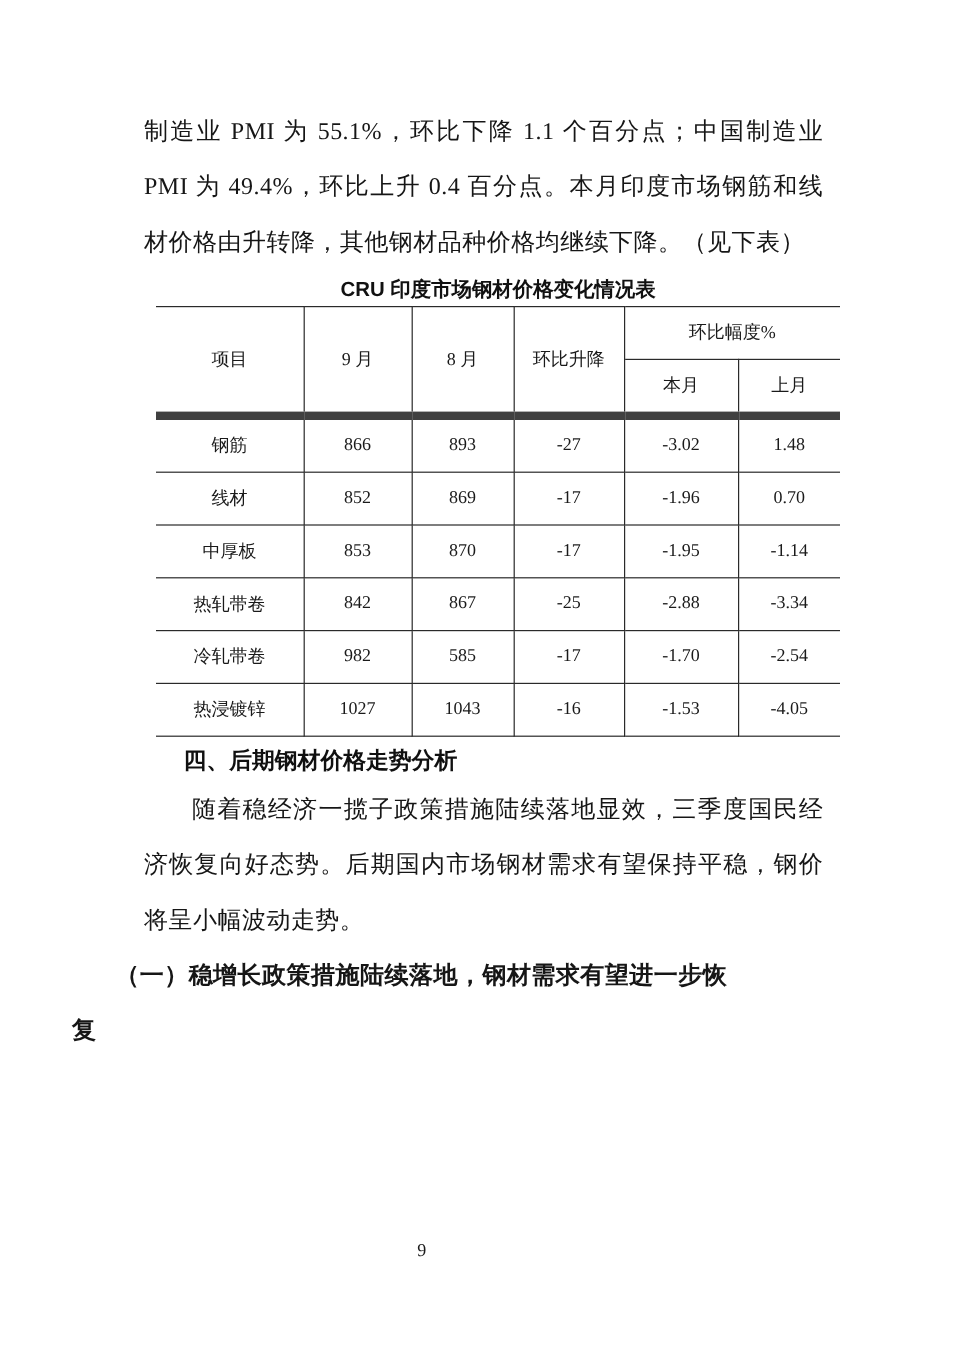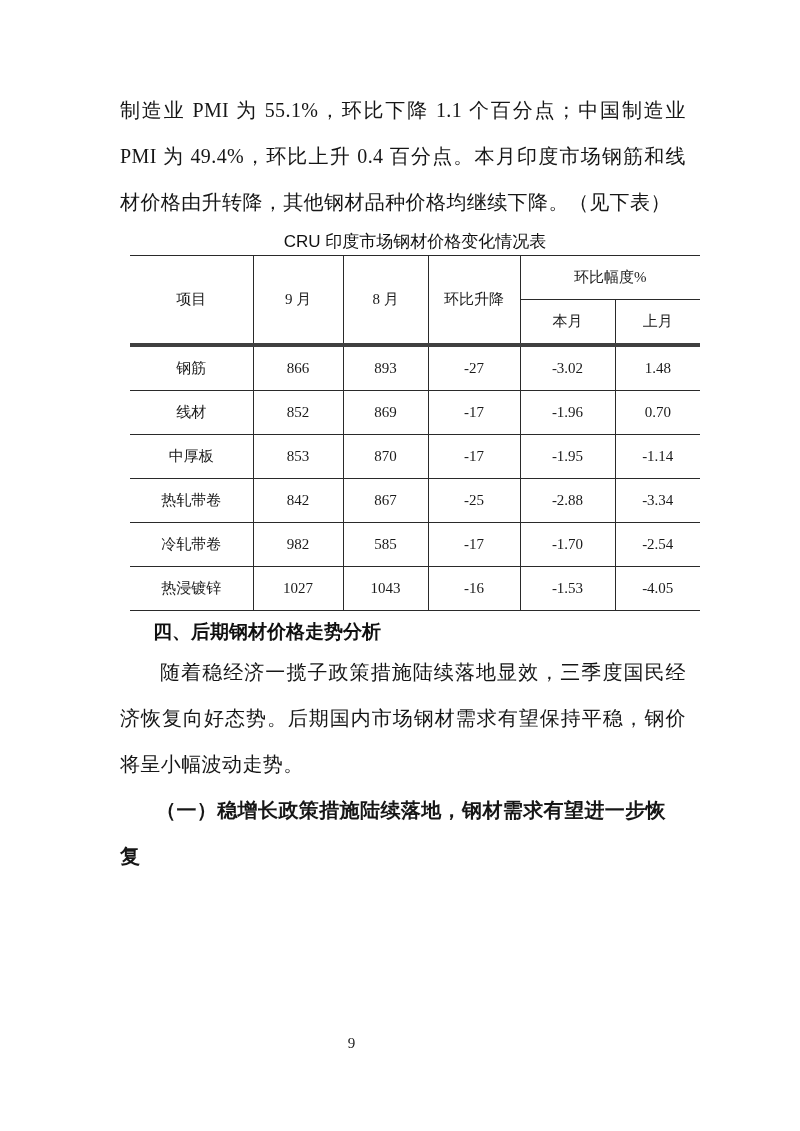--- a/index.html
+++ b/index.html
@@ -24,21 +24,21 @@
   }
   .p1 { margin-top: 87px; }
   .indent { text-indent: 2em; }
   .table-title {
     width: 570px;
     margin: 4px 0 0 130px;
     height: 26px;
     line-height: 26px;
     text-align: center;
     font-family: "Liberation Sans", "DejaVu Sans", sans-serif;
-    font-weight: normal;
+    font-weight: bold;
     font-size: 17px;
     color: #111;
   }
   .table-unit {
     width: 570px;
     margin-left: 130px;
     height: 21px;
     line-height: 21px;
     text-align: right;
     font-size: 15px;
@@ -58,36 +58,36 @@
     text-align: center;
     vertical-align: middle;
     font-weight: normal;
     padding: 12px;
   }
   table.price-table .no-l { border-left: 0; }
   table.price-table .no-r { border-right: 0; }
   table.price-table thead tr.hr1 { height: 32px; }
   table.price-table thead tr.hr2 { height: 30px; }
   table.price-table tbody tr { height: 33px; }
-  table.price-table tbody tr:first-child td { border-top: 4px solid #404040; }
+  table.price-table tbody tr:first-child td { border-top: 7px solid #404040; }
   .section-heading {
     width: 566px;
     margin: 7px 0 0 120px;
     padding-left: 33px;
     height: 28px;
     line-height: 28px;
     font-family: "Liberation Sans", "DejaVu Sans", sans-serif;
     font-weight: bold;
     font-size: 19px;
     color: #101010;
   }
   .p2 { margin-top: 3px; }
   .sub-heading {
     width: 566px;
-    margin-left: 120px;
+    margin-left: 60px;
     font-size: 20px;
     line-height: 46px;
     text-indent: 1.8em;
     font-weight: bold;
     letter-spacing: 0.4px;
     color: #161616;
   }
   .page-number {
     position: absolute;
     left: 0;

